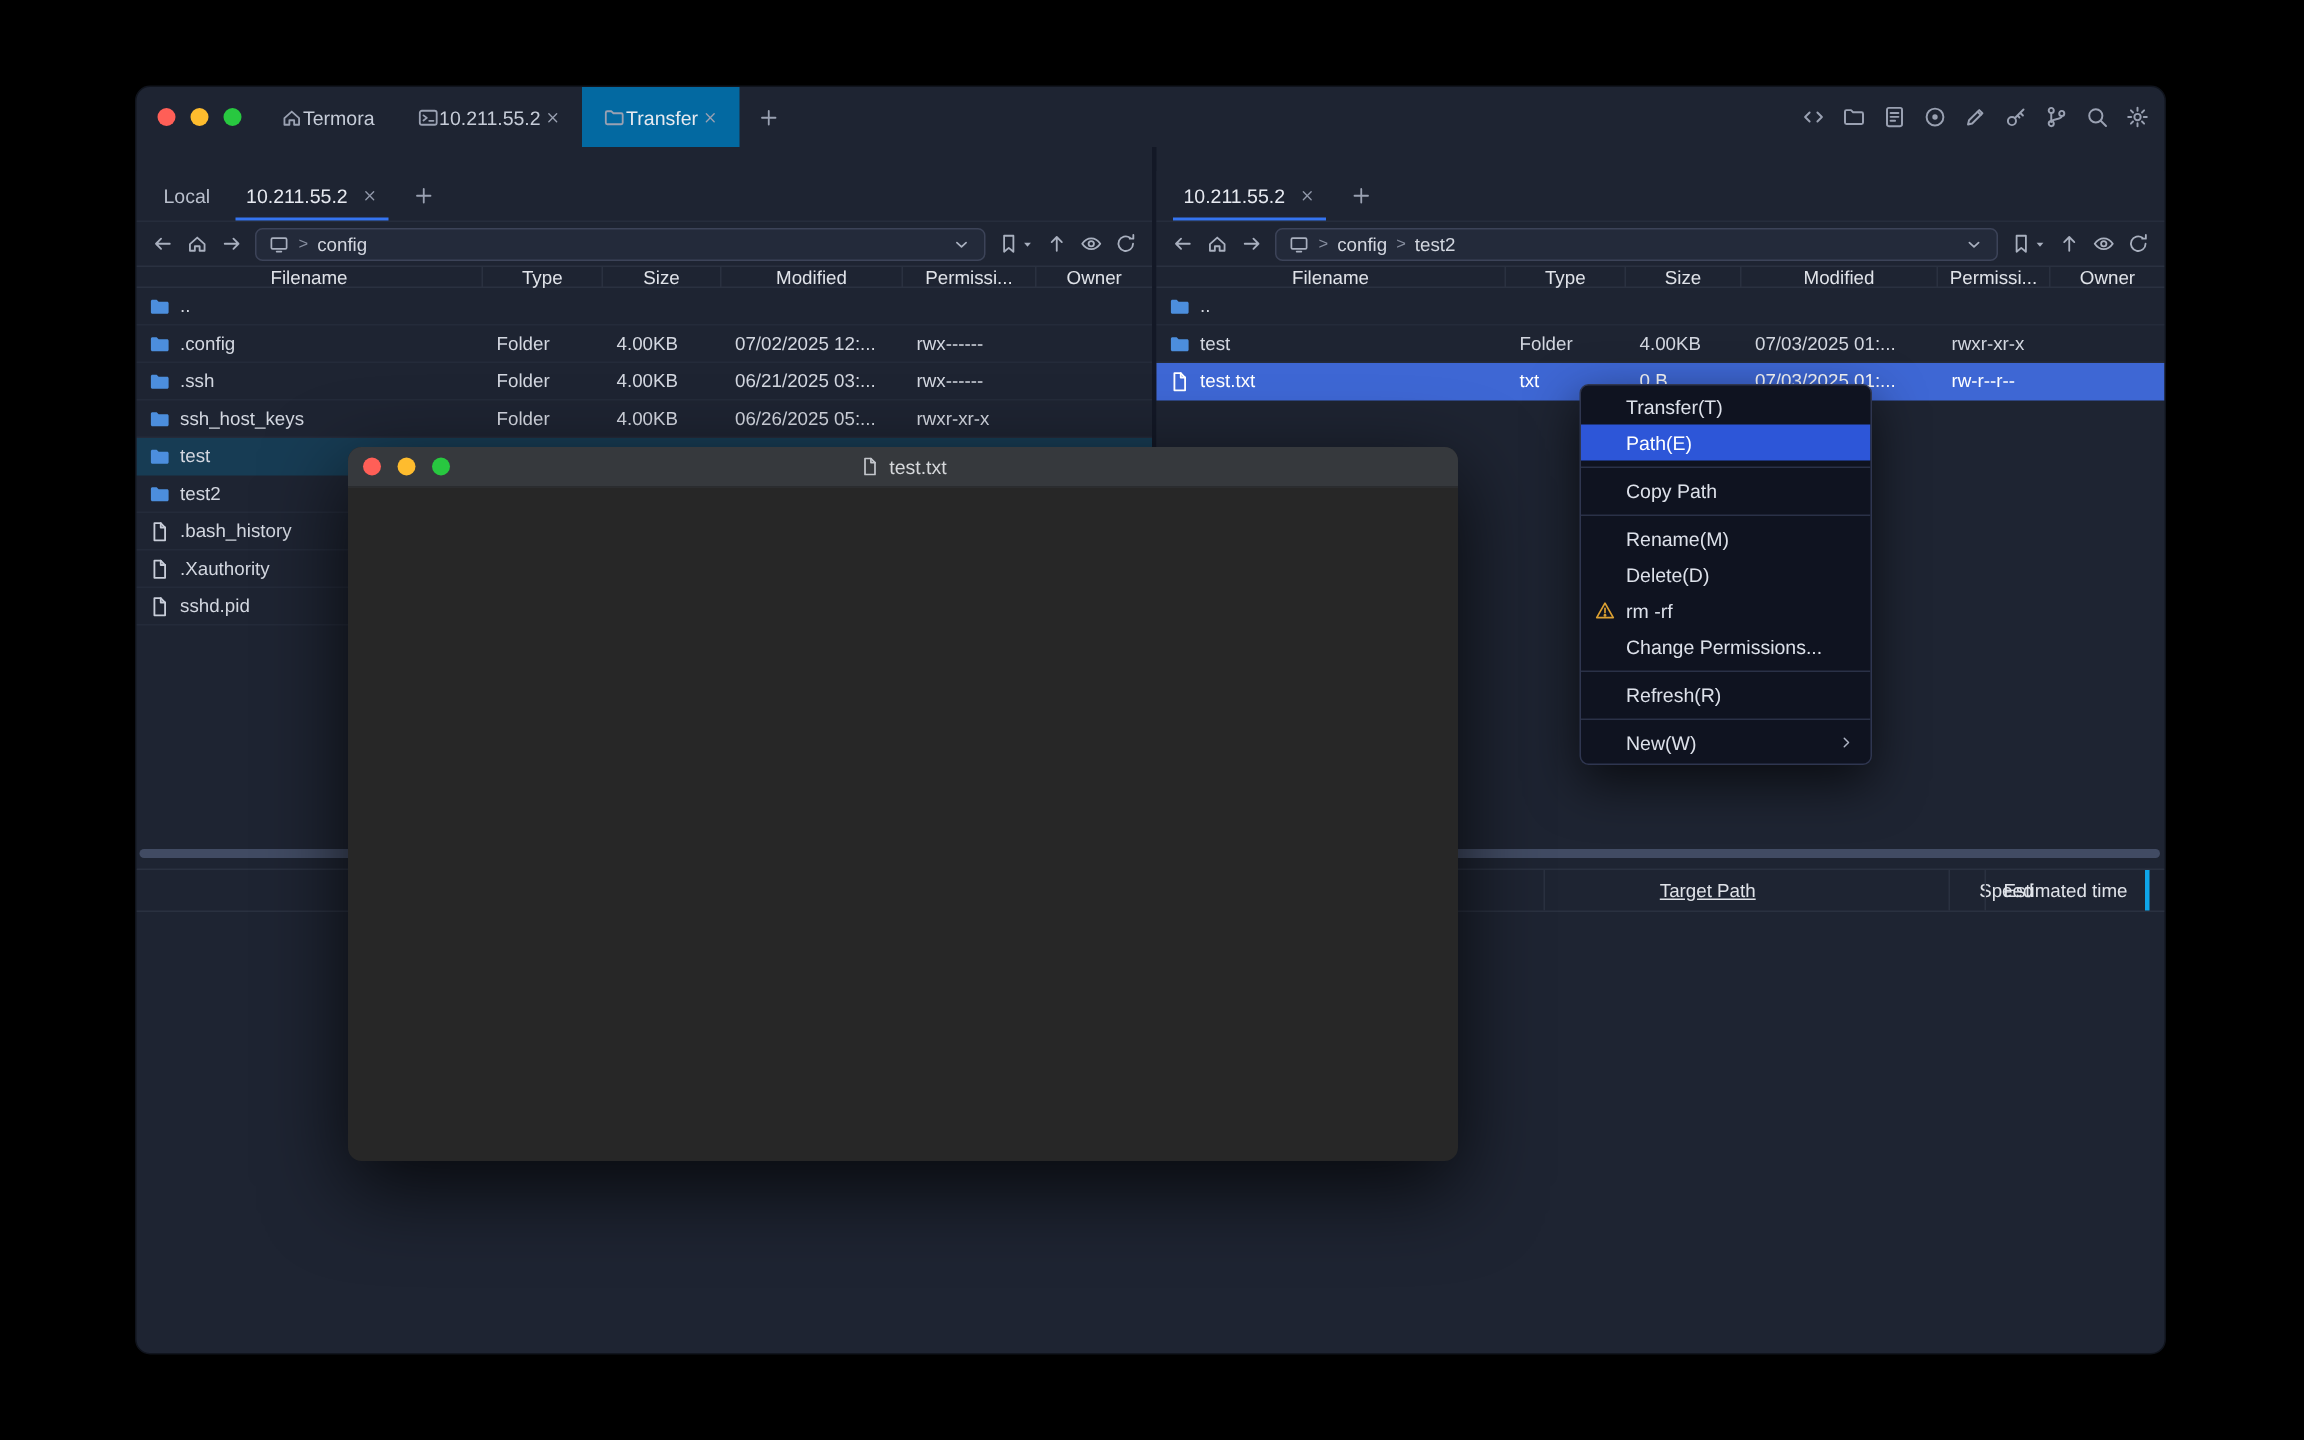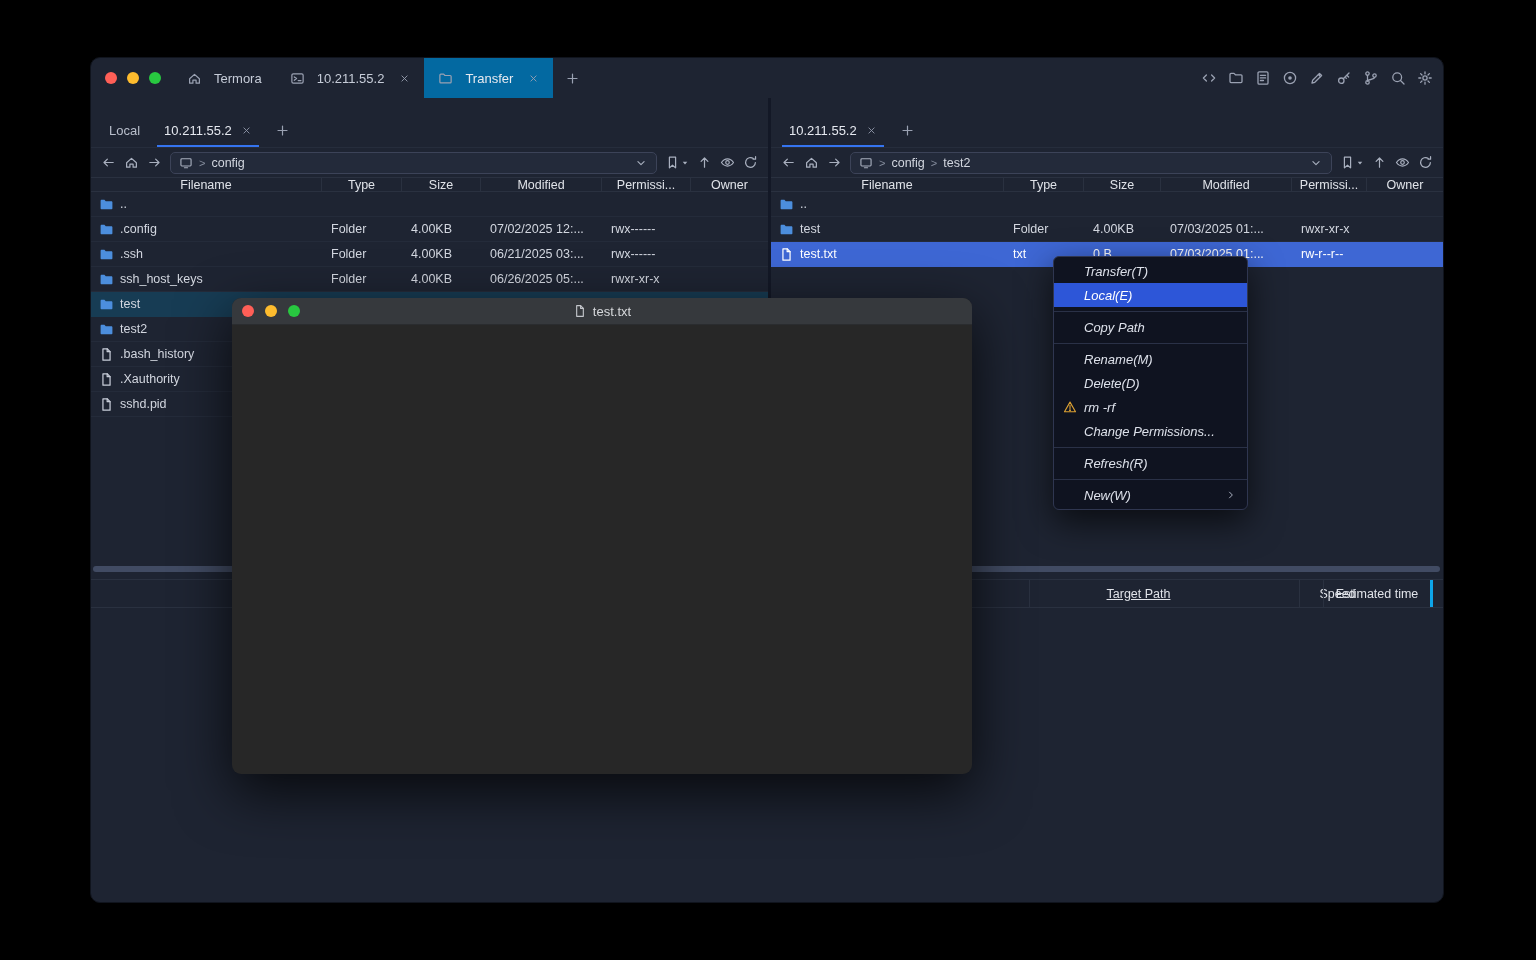--- a/index.html
+++ b/index.html
@@ -9,21 +9,21 @@
     background:#1e2432;border-radius:10px;overflow:hidden;color:#d6dae3;
     font-size:13px;box-shadow:0 30px 80px rgba(0,0,0,.9);border:1px solid #10141d;}
   .icon{display:inline-flex;align-items:center;justify-content:center;font-size:15px;line-height:0;}
   .icon.tiny{font-size:8px;}
   
   .titlebar{position:absolute;left:0;top:0;right:0;height:40px;display:flex;align-items:stretch;}
   .lights{display:flex;gap:10px;align-items:center;padding-left:14px;}
   .light{width:12px;height:12px;border-radius:50%;}
   .l-red{background:#ff5f57}.l-yellow{background:#febc2e}.l-green{background:#28c840}
   .main-tabs{display:flex;margin-left:12px;align-items:stretch;}
-  .mtab{display:flex;align-items:center;gap:12px;padding:12px 14px;color:#c6ccd8;}
+  .mtab{display:flex;align-items:center;gap:0;padding:12px 14px;color:#c6ccd8;}
   .mtab .icon{color:#9aa1b2;}
   .mtab.active{background:#0369a1;color:#e8eaf0;}
   .tab-close{color:#9299ab;font-size:13px;margin-left:3px;display:flex;}
   .tab-close .icon{font-size:11px;}
   .tab-plus{display:flex;align-items:center;padding:0 12px;color:#9aa1b2;}
   .toolbar{margin-left:auto;display:flex;align-items:center;gap:11px;padding-right:10px;color:#9aa1b2;}
   .tbtn{display:inline-flex;font-size:16px;line-height:0;}
   
   .panels{position:absolute;left:0;top:40px;width:100%;height:481px;}
   .panel{position:absolute;top:16px;bottom:0;background:#1e2432;}
@@ -63,21 +63,21 @@
   .transfer-header{position:absolute;left:0;top:521px;width:100%;height:29px;
     border-top:1px solid #2a3140;border-bottom:1px solid #2a3140;background:#1e2432;}
   .th-cell{position:absolute;top:0;bottom:0;display:flex;align-items:center;justify-content:center;
     border-left:1px solid #2a3140;color:#e0e3e9;font-size:12.5px;}
   #th-target{left:938px;width:218px;text-decoration:underline;}
   #th-speed{left:1208px;width:76px;}
   #th-est{left:1232px;width:110px;border-right:3px solid #0ea5e9;text-align:right;}
   
   .context-menu{position:absolute;left:962px;top:198px;width:195px;background:#0f1320;
     border:1px solid #2f3650;border-radius:6px;padding:2px 0;z-index:50;overflow:hidden;
-    box-shadow:0 12px 34px rgba(0,0,0,.65);color:#dde1ea;font-size:13px;font-style:italic;}
+    box-shadow:0 12px 34px rgba(0,0,0,.65);color:#dde1ea;font-size:13px;}
   .menu-item{height:24px;display:flex;align-items:center;padding:0 10px 0 30px;position:relative;}
   .menu-item.hl{background:#2d56d8;color:#fff;}
   .menu-item .mi-ic{position:absolute;left:9px;font-size:14px;}
   .menu-item .mi-sub{margin-left:auto;color:#aeb4c4;font-size:12px;}
   .menu-sep{height:1px;background:#2a3147;margin:3.5px 0;}
   
   .editor{position:absolute;left:141px;top:240px;width:740px;height:476px;border-radius:9px;
     overflow:hidden;z-index:40;background:#272727;box-shadow:0 18px 55px rgba(0,0,0,.75);}
   .editor-titlebar{height:27px;background:#36393d;display:flex;align-items:center;position:relative;
     border-bottom:1px solid #2a2c2f;}
@@ -608,21 +608,21 @@
         <span>test.txt</span>
       </div>
     </div>
   </div>
 
   <div class="context-menu" id="context-menu">
       <div class="menu-item">
         <span>Transfer(T)</span>
       </div>
       <div class="menu-item hl">
-        <span>Local(E)</span>
+        <span>Path(E)</span>
       </div>
       <div class="menu-sep"></div>
       <div class="menu-item">
         <span>Copy Path</span>
       </div>
       <div class="menu-sep"></div>
       <div class="menu-item">
         <span>Rename(M)</span>
       </div>
       <div class="menu-item">

